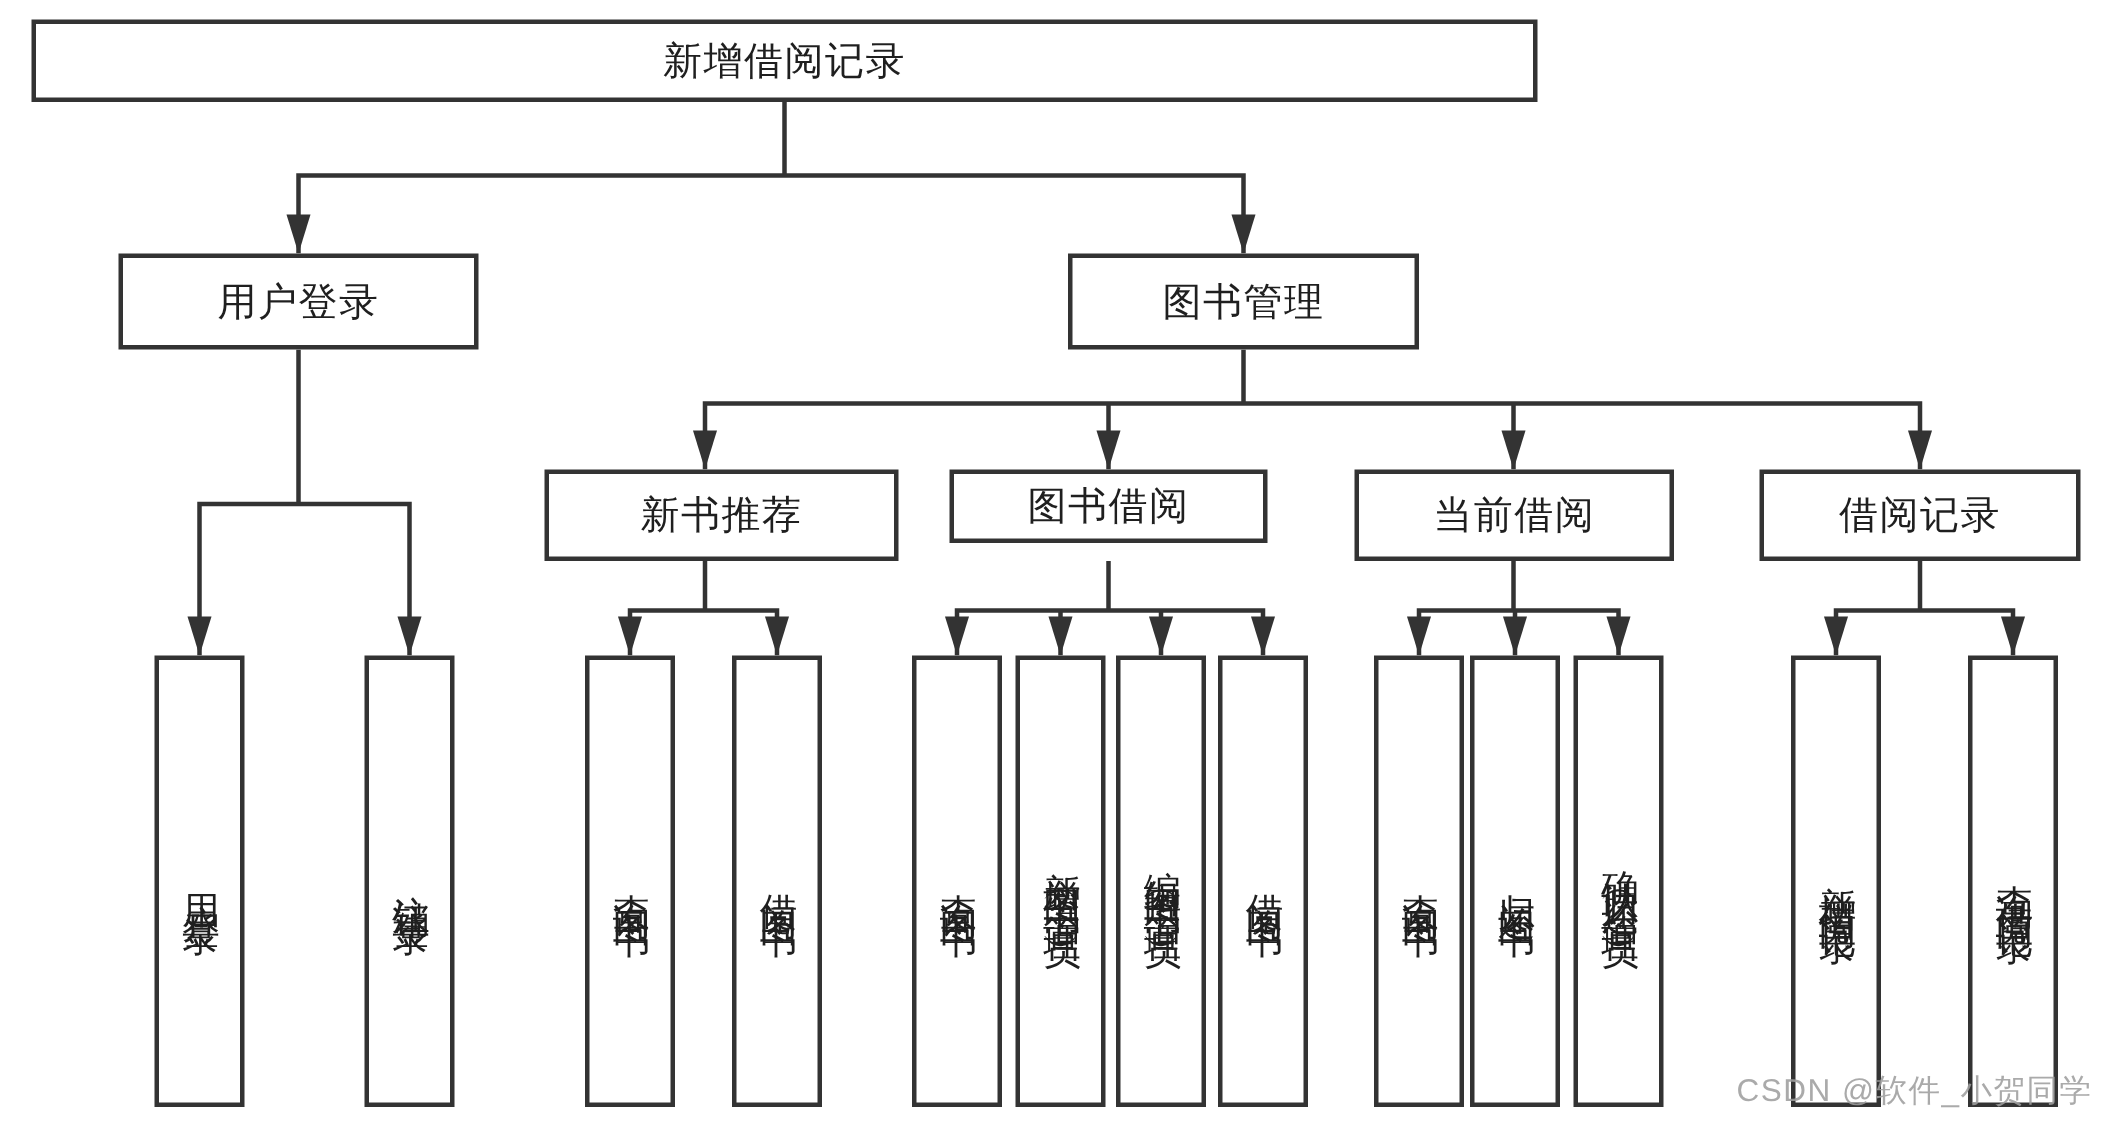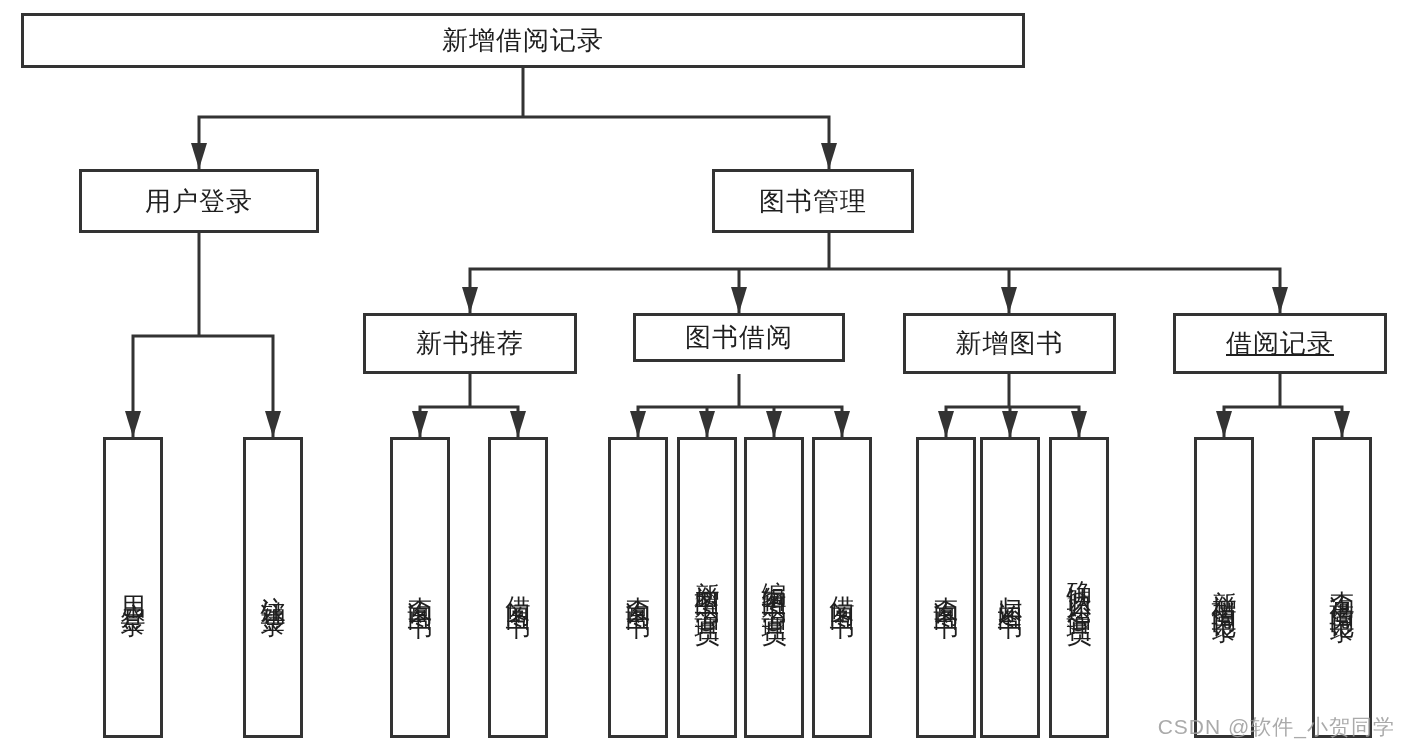--- a/index.html
+++ b/index.html
@@ -76,34 +76,34 @@
       </g>
   </svg>
 
   <div class="box hbox" style="left:21px;top:13px;width:1004px;height:55px;">
     <span>新增借阅记录</span>
   </div>
 
   <div class="box hbox" style="left:79px;top:169px;width:240px;height:64px;">
     <span>用户登录</span>
   </div>
-  <div class="box hbox" style="left:712px;top:169px;width:202px;height:64px;">
+  <div class="box hbox" style="left:712px;top:169px;width:234px;height:64px;">
     <span>图书管理</span>
   </div>
 
-  <div class="box hbox" style="left:363px;top:313px;width:214px;height:61px;">
+  <div class="box hbox" style="left:363px;top:313px;width:236px;height:61px;">
     <span>新书推荐</span>
   </div>
   <div class="box hbox" style="left:633px;top:313px;width:212px;height:49px;">
     <span>图书借阅</span>
   </div>
   <div class="box hbox" style="left:903px;top:313px;width:213px;height:61px;">
-    <span>新增图书</span>
+    <span>当前借阅</span>
   </div>
-  <div class="box hbox" style="left:1173px;top:313px;width:214px;height:61px;text-decoration:underline;">
+  <div class="box hbox" style="left:1173px;top:313px;width:214px;height:61px;">
     <span>借阅记录</span>
   </div>
 
   <div class="box vbox" style="left:103px;top:437px;width:60px;height:301px;">
     <span class="vtext">用户登录</span>
   </div>
   <div class="box vbox" style="left:243px;top:437px;width:60px;height:301px;">
     <span class="vtext">注销登录</span>
   </div>
 

